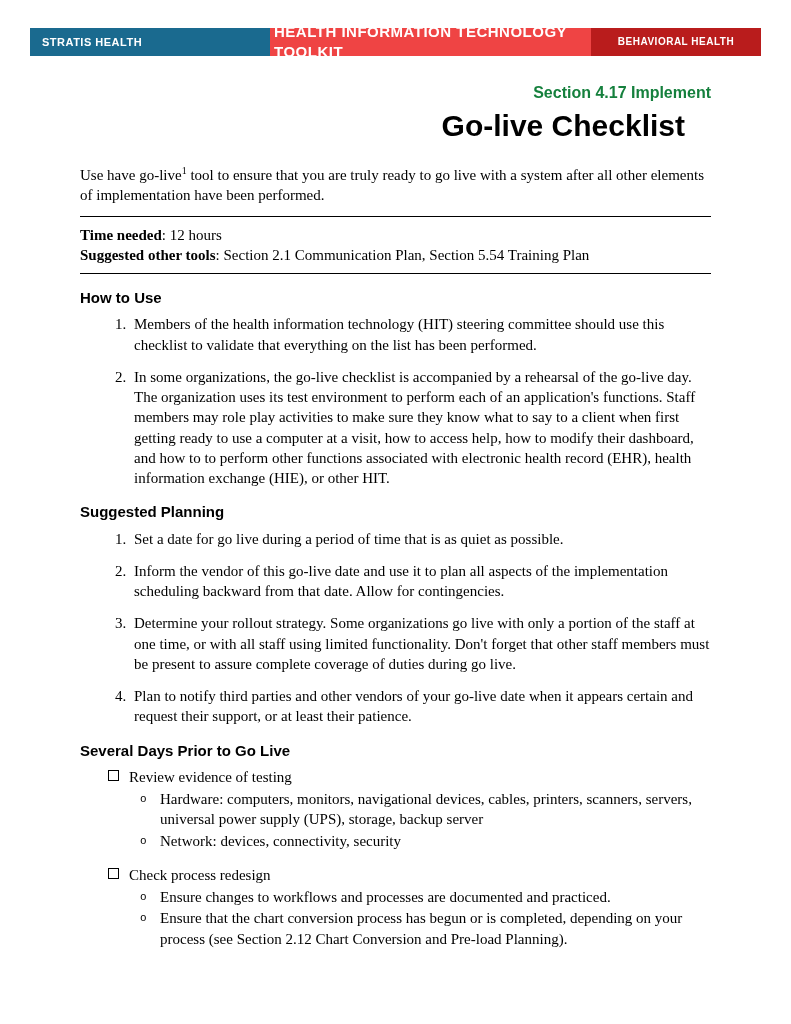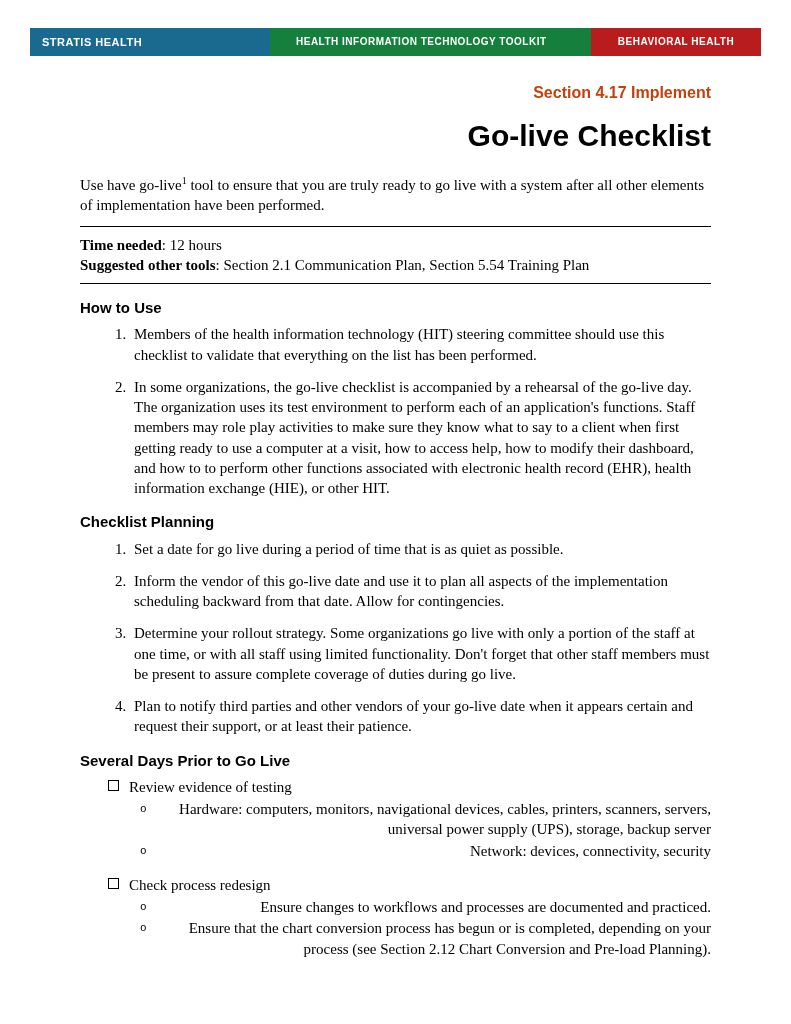--- a/index.html
+++ b/index.html
@@ -28,57 +28,57 @@
     font-family: Arial, Helvetica, sans-serif;
     font-weight: bold;
     font-size: 11px;
     letter-spacing: 0.5px;
     display: flex;
     align-items: center;
     padding-left: 12px;
   }
   .header-mid {
     flex: 1;
-    background: #15803d;
+    background: #ef4444;
     color: #fff;
     font-family: Arial, Helvetica, sans-serif;
     font-weight: bold;
-    font-size: 10px;
+    font-size: 15px;
     letter-spacing: 0.5px;
     display: flex;
     align-items: center;
-    padding-left: 26px;
+    padding-left: 4px;
   }
   .header-right {
     flex: 0 0 170px;
     background: #b91c1c;
     color: #fff;
     font-family: Arial, Helvetica, sans-serif;
     font-weight: bold;
     font-size: 10px;
     letter-spacing: 0.5px;
     display: flex;
     align-items: center;
     justify-content: center;
   }
   .section-label {
     text-align: right;
-    color: #c2410c;
+    color: #15803d;
     font-family: Arial, Helvetica, sans-serif;
     font-weight: bold;
     font-size: 16px;
     margin-right: 50px;
-    margin-bottom: 12px;
+    margin-bottom: 2px;
   }
   .main-title {
     text-align: right;
     font-family: Arial, Helvetica, sans-serif;
     font-weight: bold;
     font-size: 30px;
-    margin-right: 50px;
+    margin-right: 76px;
     margin-bottom: 18px;
   }
   .content {
     padding: 0 50px;
   }
   .intro {
     margin-bottom: 10px;
   }
   .sup { vertical-align: super; font-size: 10px; }
   .hr {
@@ -100,21 +100,20 @@
   ol.numbered {
     list-style: decimal;
     padding-left: 50px;
   }
   ol.numbered > li {
     margin-bottom: 12px;
     padding-left: 4px;
   }
   .checklist {
     padding-left: 28px;
-    text-align: right;
   }
   .check-item {
     margin-bottom: 14px;
   }
   .check-row {
     display: flex;
     align-items: flex-start;
     gap: 10px;
   }
   .check-box {
@@ -174,21 +173,21 @@
     </div>
 
     <hr class="hr">
 
     <div class="section-heading">How to Use</div>
     <ol class="numbered">
       <li>Members of the health information technology (HIT) steering committee should use this checklist to validate that everything on the list has been performed.</li>
       <li>In some organizations, the go-live checklist is accompanied by a rehearsal of the go-live day. The organization uses its test environment to perform each of an application's functions. Staff members may role play activities to make sure they know what to say to a client when first getting ready to use a computer at a visit, how to access help, how to modify their dashboard, and how to to perform other functions associated with electronic health record (EHR), health information exchange (HIE), or other HIT.</li>
     </ol>
 
-    <div class="section-heading">Checklist Planning</div>
+    <div class="section-heading">Suggested Planning</div>
     <ol class="numbered">
       <li>Set a date for go live during a period of time that is as quiet as possible.</li>
       <li>Inform the vendor of this go-live date and use it to plan all aspects of the implementation scheduling backward from that date. Allow for contingencies.</li>
       <li>Determine your rollout strategy. Some organizations go live with only a portion of the staff at one time, or with all staff using limited functionality. Don't forget that other staff members must be present to assure complete coverage of duties during go live.</li>
       <li>Plan to notify third parties and other vendors of your go-live date when it appears certain and request their support, or at least their patience.</li>
     </ol>
 
     <div class="section-heading">Several Days Prior to Go Live</div>
 
     <div class="checklist">

